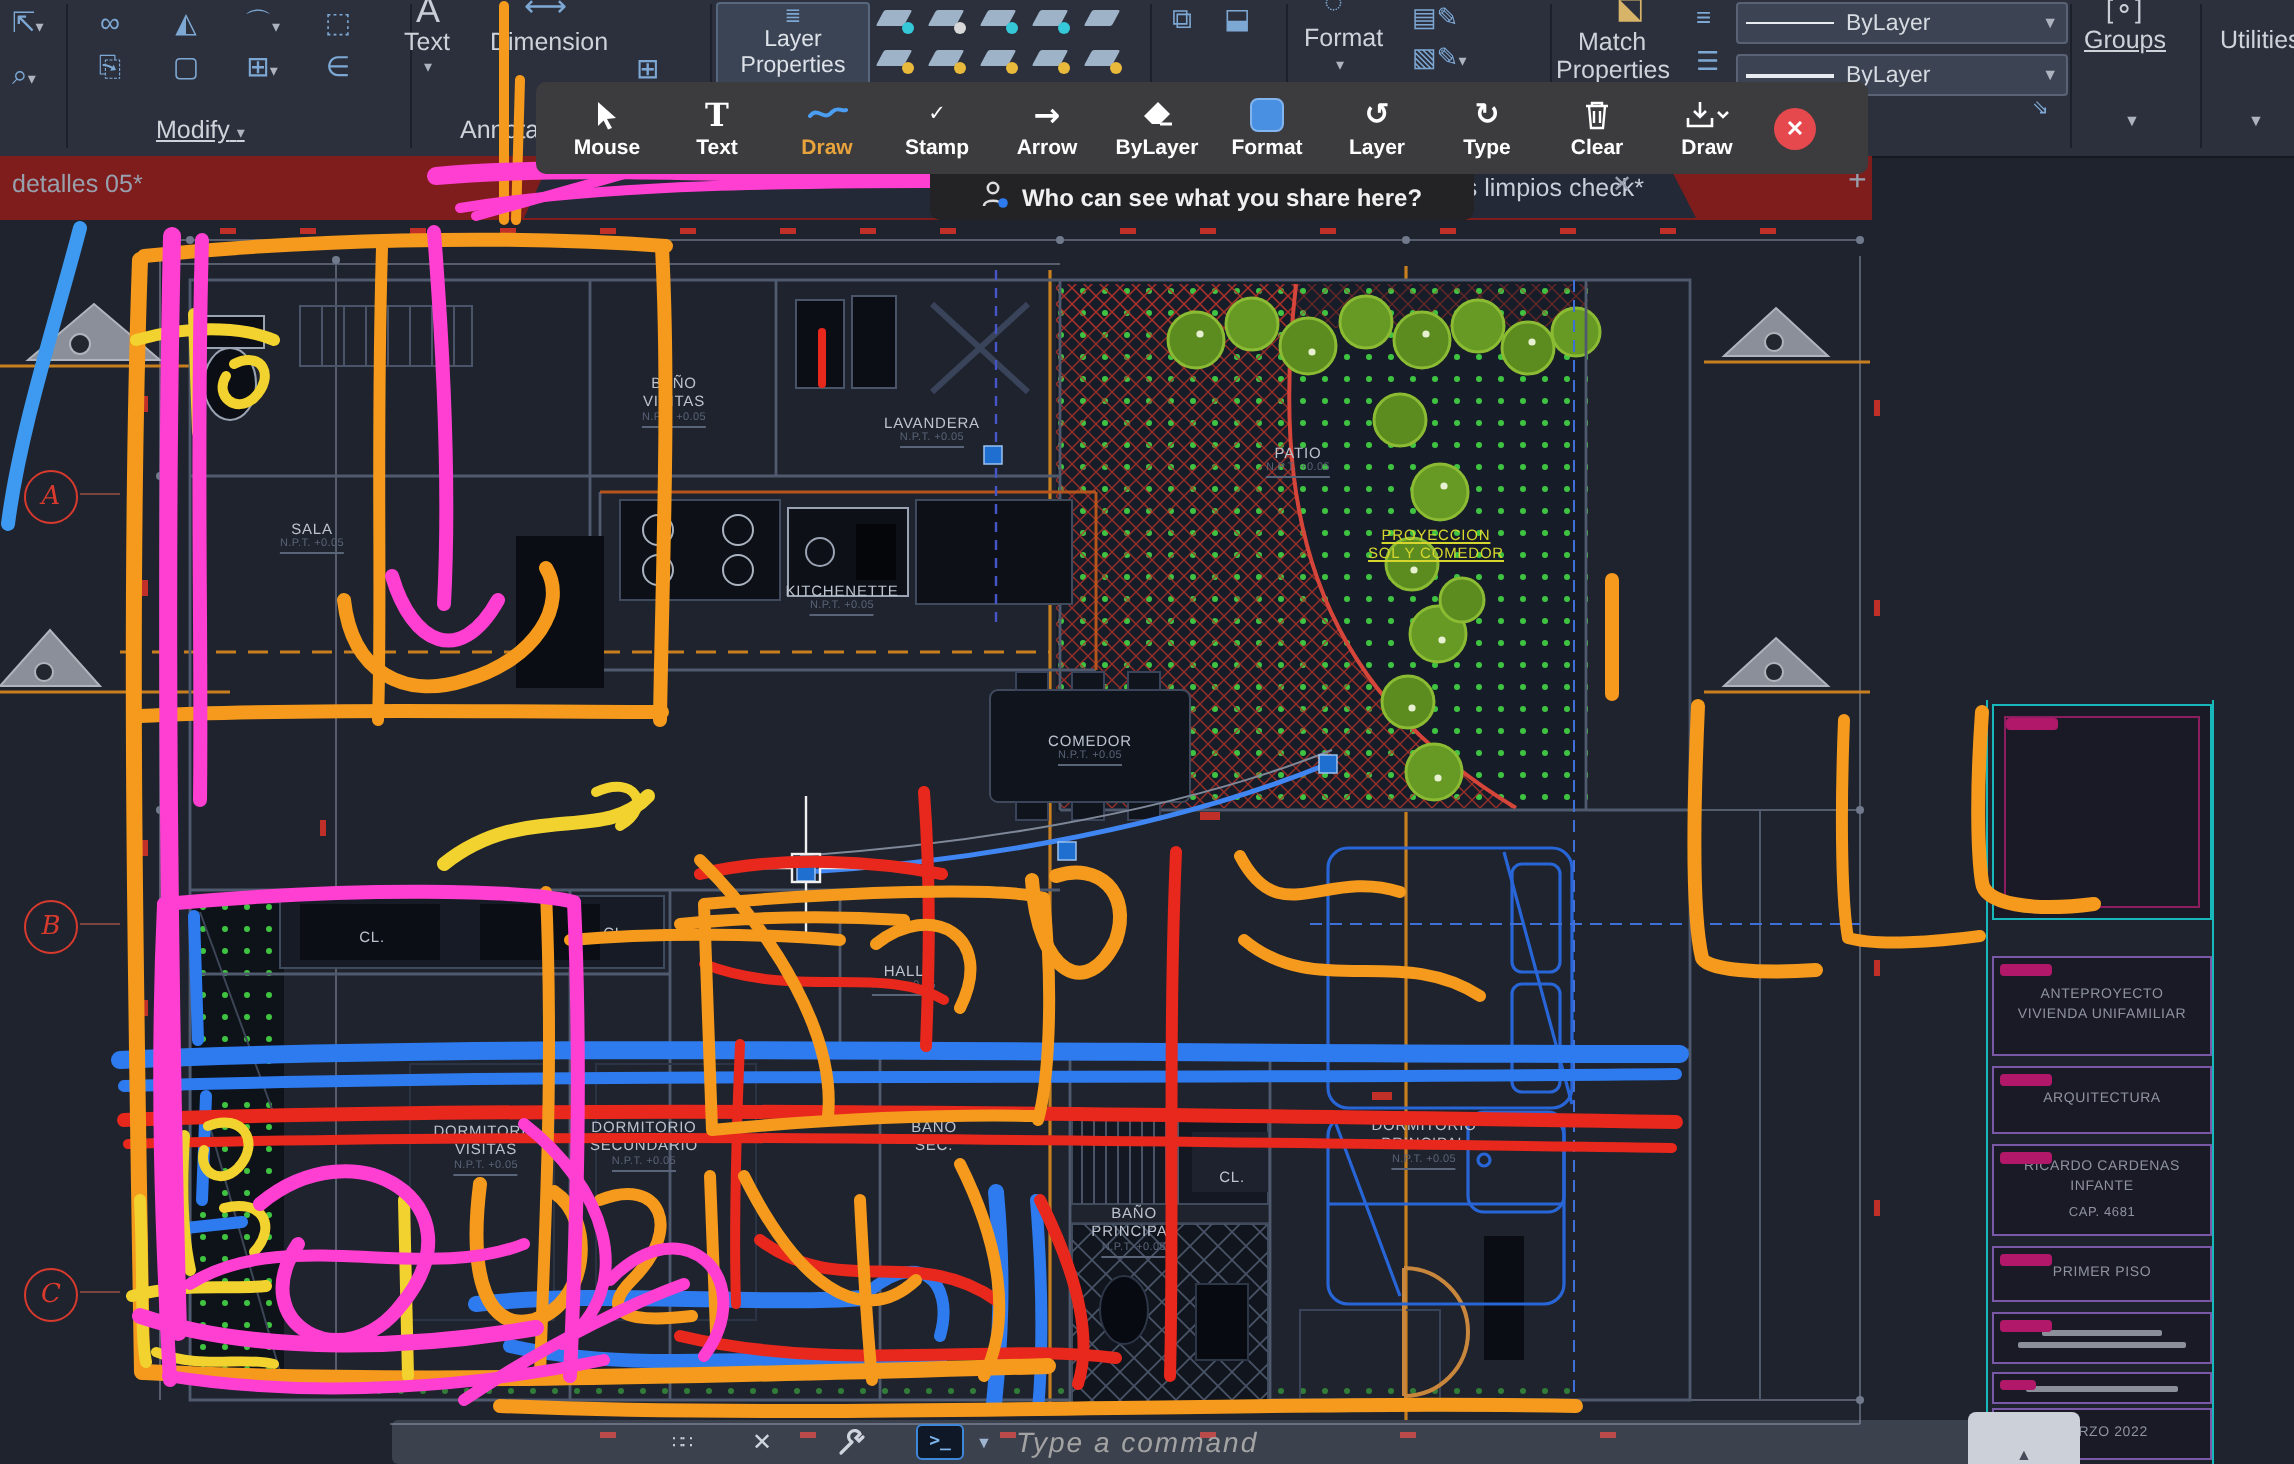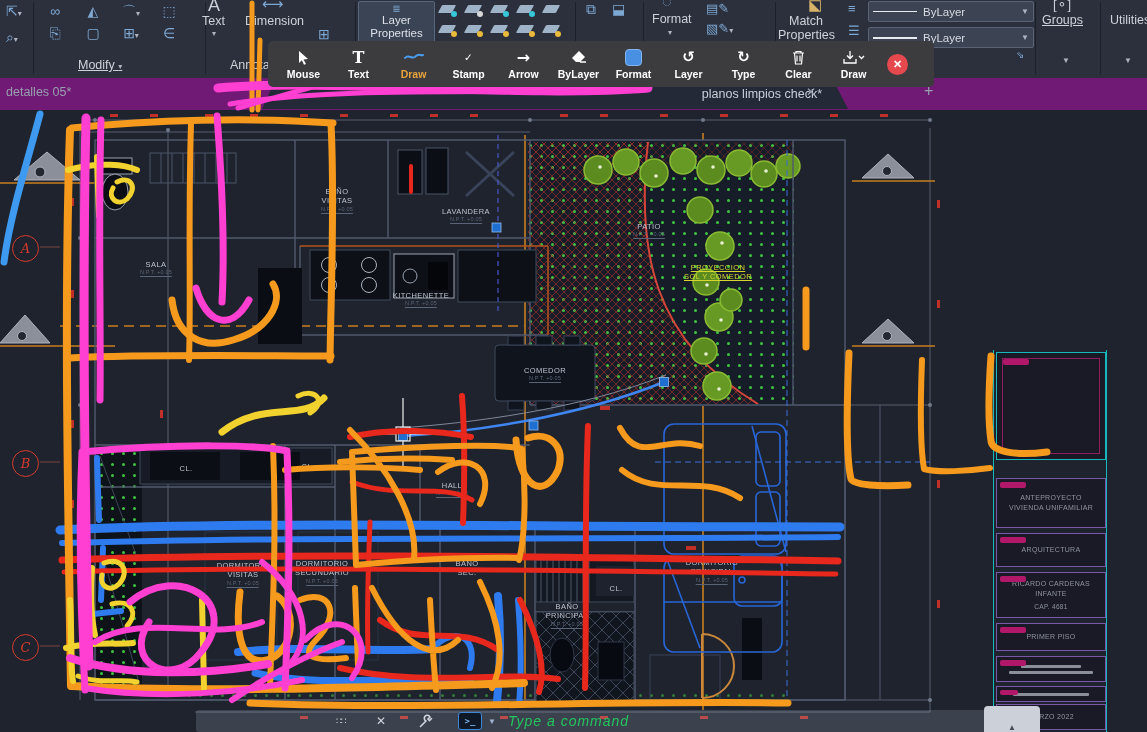--- a/index.html
+++ b/index.html
@@ -15,21 +15,21 @@
   .lbtn{position:absolute;background:#3b4454;border:1px solid #57677e;border-radius:2px;color:#dde1e8;
         display:flex;flex-direction:column;align-items:center;font-size:11.5px;line-height:1.15;padding-top:2px;}
   .licon{position:relative;display:inline-block;width:16px;height:13px;}
   .licon .base{position:absolute;left:0;top:2px;width:14px;height:8px;background:#9fb3c8;transform:skewX(-28deg);border-radius:1px;}
   .licon .dot{position:absolute;right:-1px;bottom:-1px;width:6px;height:6px;border-radius:50%;}
   .bylayer{position:absolute;width:156px;height:19px;background:#3c4352;border:1px solid #5a6375;border-radius:2px;
            display:flex;align-items:center;color:#d7dbe2;font-size:11.5px;padding:0 4px;}
   .bylayer .line{flex:0 0 44px;height:1px;background:#e8ebf0;margin-right:6px;}
   .bylayer .cap{margin-left:auto;color:#aeb4bf;font-size:8px;}
   
-  #tabbar{position:absolute;left:0;top:78px;width:1147px;height:32px;background:#701a75;}
+  #tabbar{position:absolute;left:0;top:78px;width:936px;height:32px;background:#7f1d1d;}
   #tab-active{position:absolute;left:262px;top:0;width:586px;height:31px;background:#232936;
               clip-path:polygon(14px 0,calc(100% - 16px) 0,100% 100%,0 100%);
               display:flex;align-items:center;justify-content:flex-end;color:#c9cfd9;font-size:12.5px;padding-right:26px;box-sizing:border-box;}
   #tab-inactive{position:absolute;left:6px;top:7px;color:#98a0ae;font-size:12.5px;}
   .tab-x{position:absolute;left:806px;top:7px;color:#9aa2b0;font-size:12px;}
   #new-tab{position:absolute;left:924px;top:4px;color:#98a0ae;font-size:16px;}
   
   #canvas{position:absolute;left:0;top:110px;width:1147px;height:622px;background:#1f232d;}
   .rlabel{position:absolute;transform:translate(-50%,0);display:flex;flex-direction:column;align-items:center;
           color:#bcc3cf;font-size:7.5px;letter-spacing:.4px;line-height:1.25;text-align:center;white-space:nowrap;}
@@ -53,21 +53,21 @@
   #stb-close{margin-left:6px;width:21px;height:21px;border-radius:50%;background:#e5484d;color:#fff;
              display:flex;align-items:center;justify-content:center;font-size:11px;font-weight:bold;}
   #share-tooltip{position:absolute;left:465px;top:87px;width:272px;height:23px;background:#232325;border-radius:0 0 5px 5px;
                  display:flex;align-items:center;justify-content:center;gap:7px;color:#f0f0f0;font-size:12px;font-weight:bold;z-index:40;}
   
   #cmdbar{position:absolute;left:196px;top:710px;width:794px;height:22px;background:rgba(165,175,195,.22);
           border-radius:3px;z-index:20;color:#cfd4dd;}
   #cmdbar .it{position:absolute;top:0;height:22px;display:flex;align-items:center;}
   #cmd-icon{width:22px;height:16px;border:1px solid #3f87d8;border-radius:3px;background:#0e1826;color:#7db4ea;
             font-size:9px;font-weight:bold;display:flex;align-items:center;justify-content:center;font-family:"DejaVu Sans Mono",monospace;}
-  #cmd-text{font-style:italic;font-size:14px;color:#22c55e;letter-spacing:1px;text-align:center;}
+  #cmd-text{font-style:italic;font-size:14px;color:#a3a3a3;letter-spacing:1px;text-align:center;}
   
   #mini-popup{position:absolute;left:984px;top:706px;width:56px;height:26px;background:#ccd0d8;border-radius:4px 4px 0 0;
               z-index:30;display:flex;align-items:flex-end;justify-content:center;color:#454b58;font-size:8px;}
   #scribbles{position:absolute;left:0;top:0;z-index:25;pointer-events:none;}
 </style>
 </head>
 <body>
 
 <div id="app">
 
@@ -692,14 +692,24 @@
             <path d="M16,6 L18.5,8.5 L21,6" stroke="#fff" stroke-width="1.3" fill="none"></path>
           </svg>
       </span>
         <span>Draw</span>
     </div>
     <div id="stb-close">
         <span>✕</span>
       </div>
   </div>
 
+  <div id="share-tooltip">
+    <span>
+      <svg width="13" height="14" viewBox="0 0 13 14">
+          <circle cx="5.5" cy="4" r="2.6" stroke="#ddd" stroke-width="1.3" fill="none"></circle>
+          <path d="M1,13 C1,9.5 10,9.5 10,13" stroke="#ddd" stroke-width="1.3" fill="none"></path>
+          <circle cx="10.5" cy="11.5" r="2.4" fill="#2e7bf0"></circle>
+        </svg>
+    </span>
+    <span>Who can see what you share here?</span>
+  </div>
 
 </div>
 
 </body></html>

